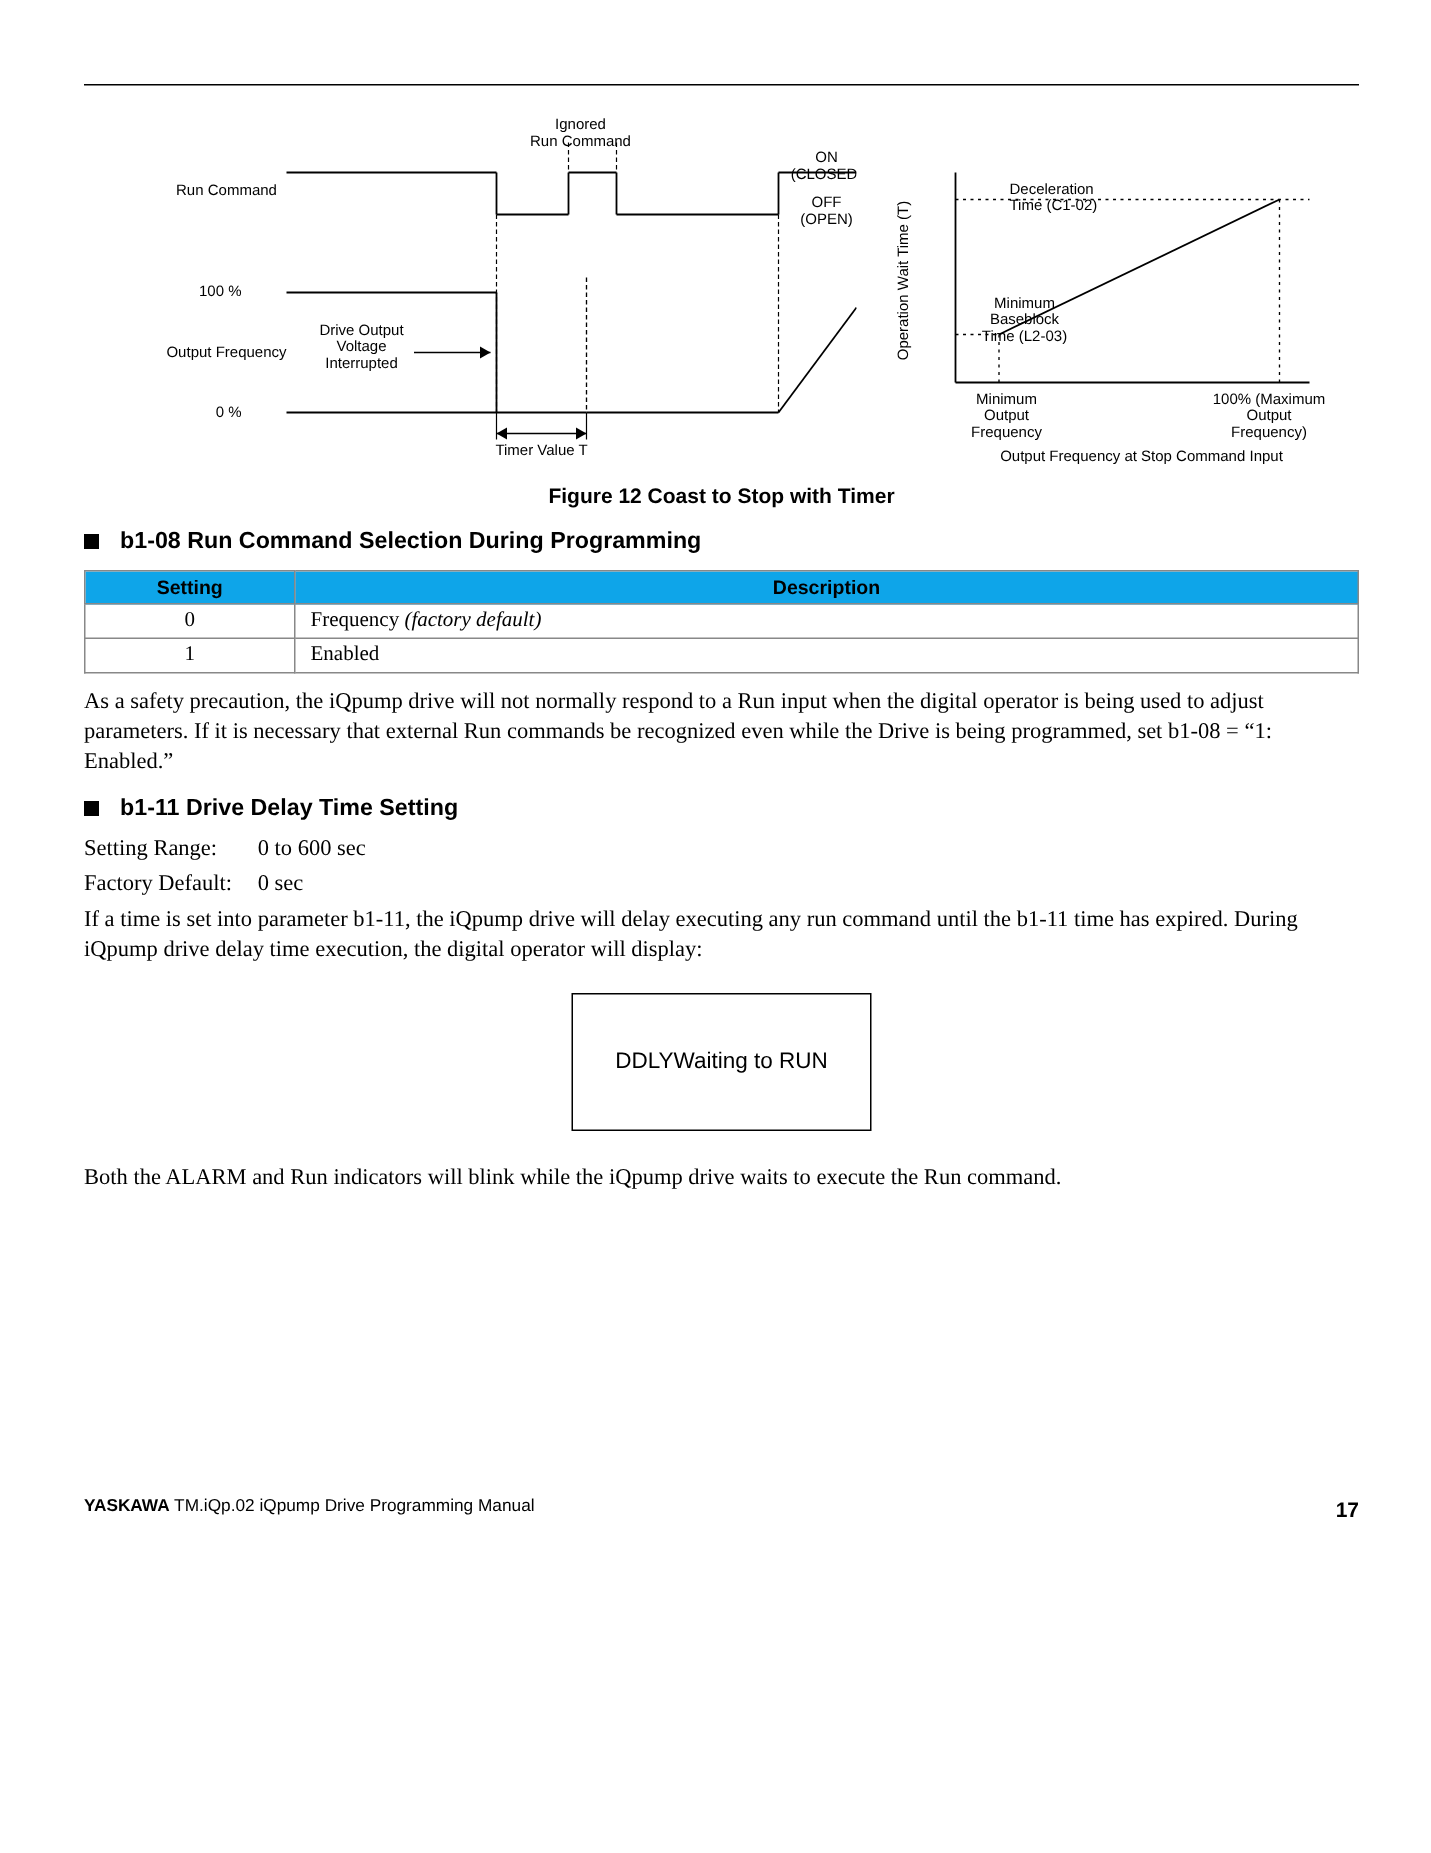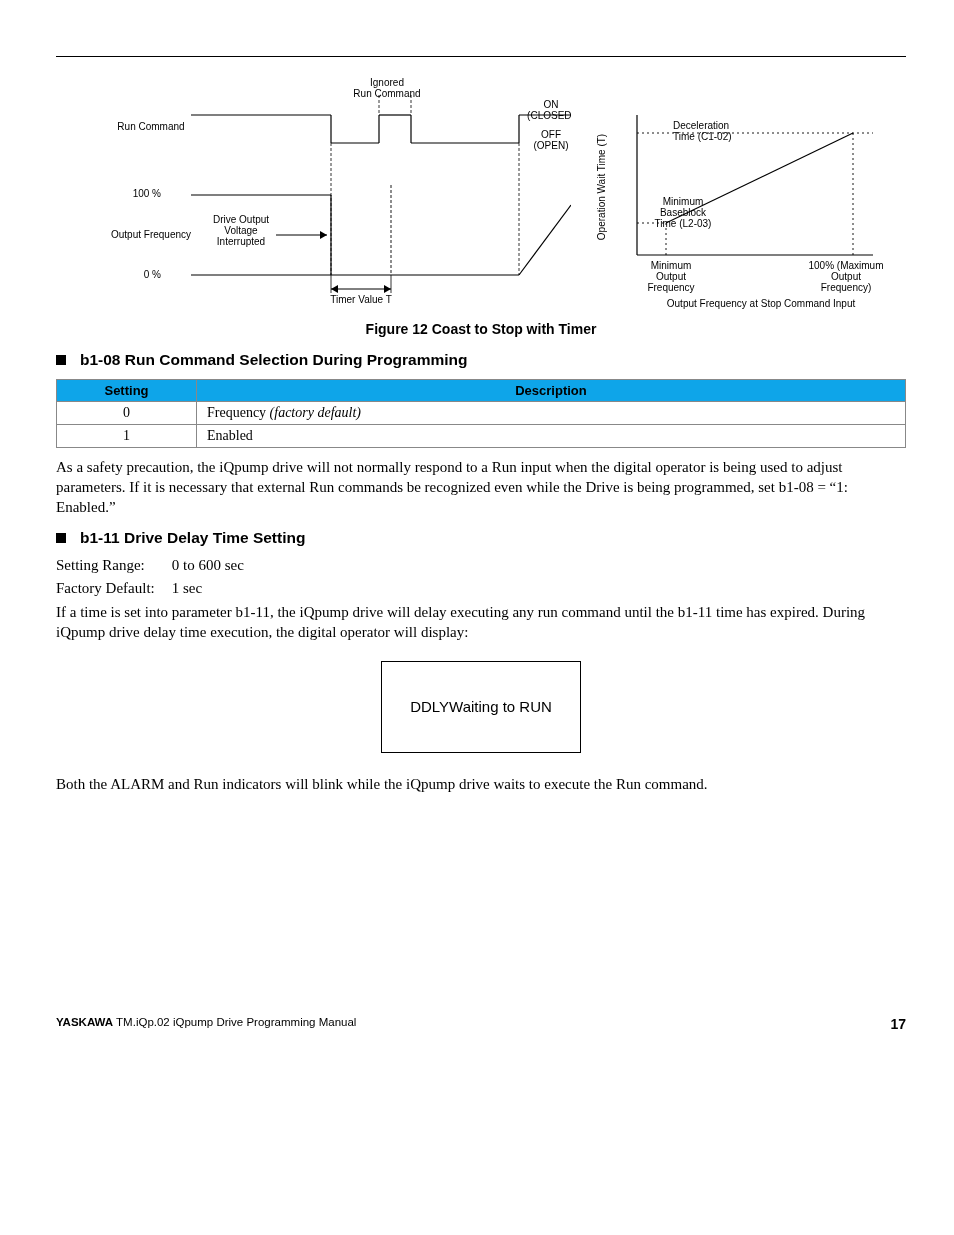--- a/index.html
+++ b/index.html
@@ -65,21 +65,21 @@
     margin: 18px auto 22px auto;
     display: flex;
     align-items: center;
     justify-content: center;
     font-family: Helvetica, Arial, sans-serif;
     font-size: 15px;
     line-height: 1.3;
   }
   .footer {
     position: absolute;
-    left: 56px; right: 48px; bottom: 42px;
+    left: 56px; right: 48px; bottom: 60px;
     font-size: 11.5px;
     display: flex;
     justify-content: space-between;
   }
   .footer .left .brand { font-weight: bold; }
   .footer .right { font-weight: bold; font-size: 14px; }
 
   
   .figure-wrap {
     display: flex;
@@ -239,21 +239,21 @@
     <span class="square"></span>
     <span>b1-11 Drive Delay Time Setting</span>
   </div>
 
   <div class="kv-row">
     <span class="k">Setting Range:</span>
     <span>0 to 600 sec</span>
   </div>
   <div class="kv-row">
     <span class="k">Factory Default:</span>
-    <span>1 sec</span>
+    <span>0 sec</span>
   </div>
 
   <div class="body-text">If a time is set into parameter b1-11, the iQpump drive will delay executing any run command until the b1-11 time has expired. During iQpump drive delay time execution, the digital operator will display:</div>
 
   <div class="display-box">
     <div>DDLY</div>
     <div>Waiting to RUN</div>
   </div>
 
   <div class="body-text">Both the ALARM and Run indicators will blink while the iQpump drive waits to execute the Run command.</div>

